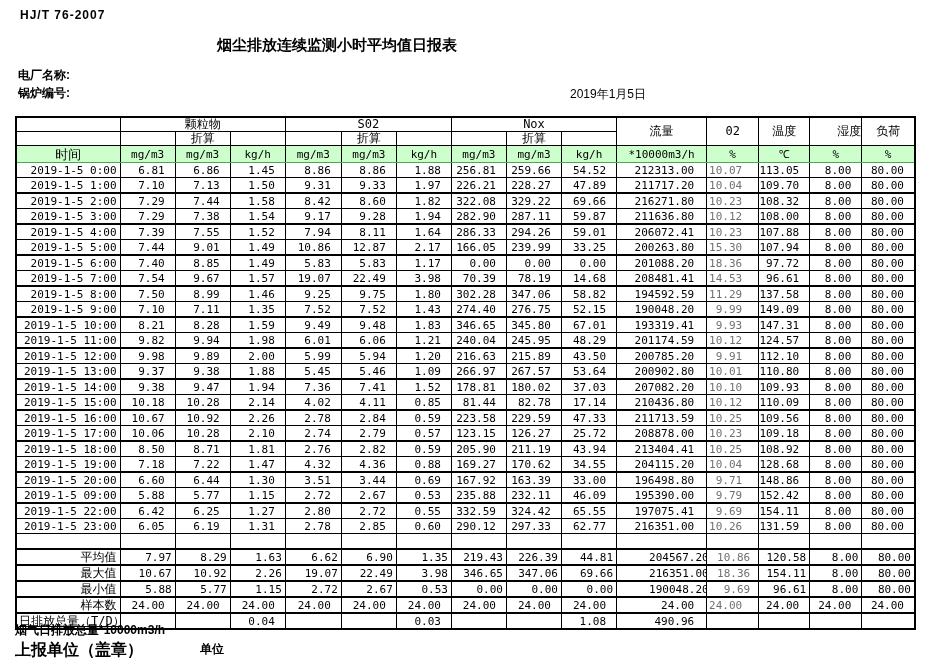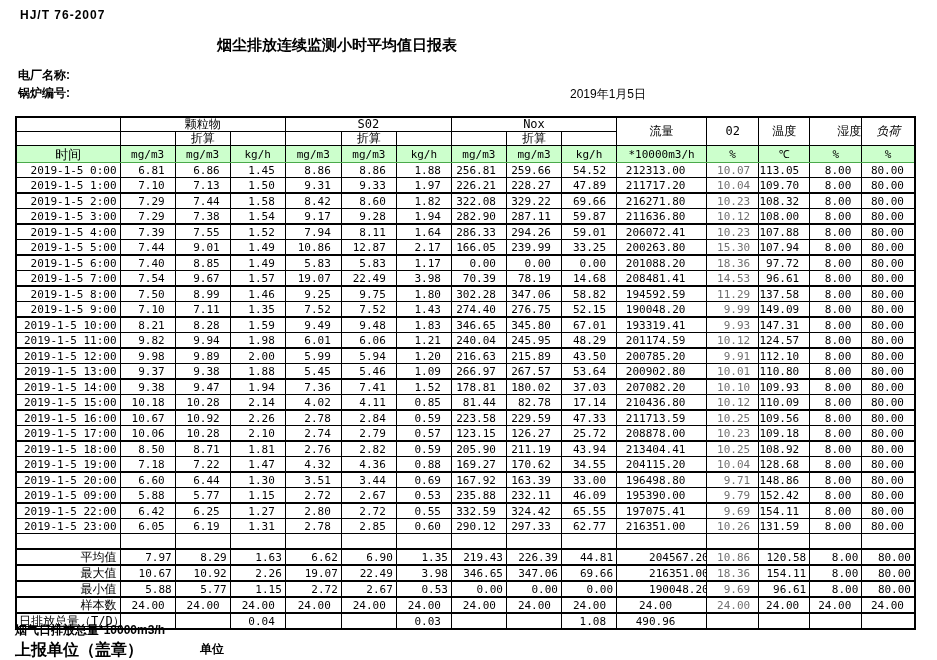--- a/index.html
+++ b/index.html
@@ -19,22 +19,22 @@
     font-family:"DejaVu Sans Mono","Liberation Mono",monospace;font-size:11px;}
   #report td{border:1px solid #000;height:14px;line-height:13px;padding:0;
     overflow:hidden;white-space:nowrap;vertical-align:middle;}
   #report tr.hdr1 td{height:12px;text-align:center;font-size:12px;}
   #report tr.hdr2 td{height:13px;text-align:center;font-size:12px;}
   #report tr.units td{height:16px;text-align:center;background:#ccffcc;
     border-top:1px solid #4aa94a;border-bottom:1px solid #4aa94a;font-size:11px;}
   #report tr.units td.timehead{font-size:13px;}
   #report td.num{text-align:right;padding-right:10px;}
   #report td.time{text-align:right;padding-right:3px;}
-  #report td.c10{padding-right:12px;text-align:center;}
-  #report td.c11{padding-right:8px;color:#707070;}
+  #report td.c10{padding-right:12px;}
+  #report td.c11{padding-right:16px;color:#707070;}
   #report tr.thick td{border-top-width:2px;}
   #report tr.sum td{border-top-width:2px;}
   #report tr.sum td.slabel{text-align:right;padding-right:3px;font-size:12px;}
   #report tr.tight td.num{padding-right:3px;}
   #report tr.tight td.num.c10{padding-right:12px;padding-left:32px;}
   #report tr.tight td.num.c11{padding-right:8px;}
   #report tr.total td.slabel{text-align:left;padding-left:2px;text-decoration:underline;}
   #report{border:2px solid #000;}
 </style>
 </head>
@@ -67,21 +67,21 @@
   <tbody>
     <tr class="hdr1">
       <td></td>
       <td colspan="3">颗粒物</td>
       <td colspan="3">S02</td>
       <td colspan="3">Nox</td>
       <td rowspan="2" style="text-align:center;">流量</td>
       <td rowspan="2" style="text-align:center;margin-top:19px;">02</td>
       <td rowspan="2" style="text-align:center;">温度</td>
       <td rowspan="2" style="text-align:right;">湿度</td>
-      <td rowspan="2" style="font-style:italic;">负荷</td>
+      <td rowspan="2" style="">负荷</td>
     </tr>
     <tr class="hdr2">
       <td></td>
       <td></td>
       <td>折算</td>
       <td></td>
       <td></td>
       <td>折算</td>
       <td></td>
       <td></td>

